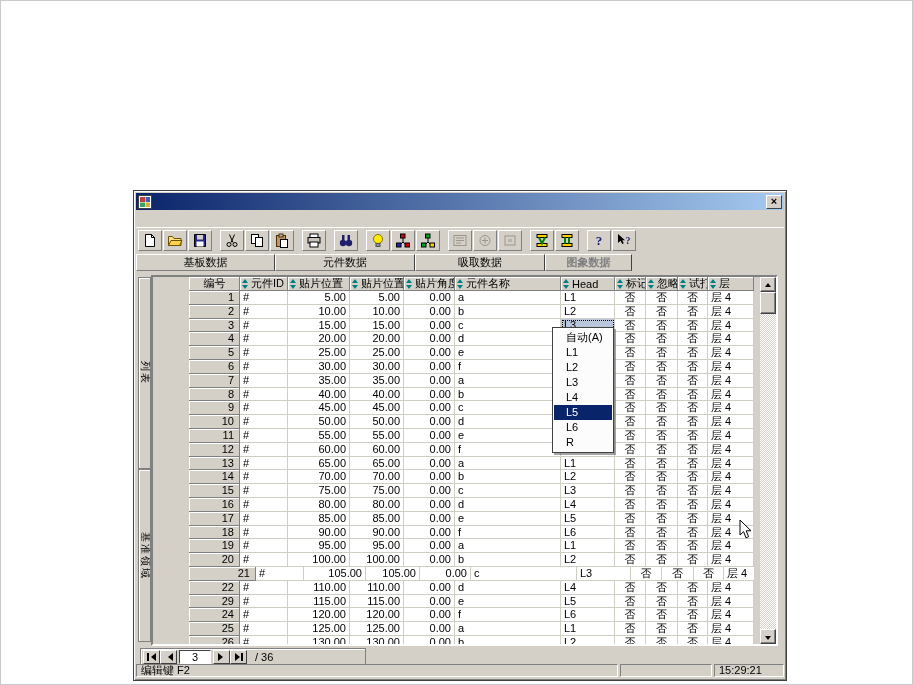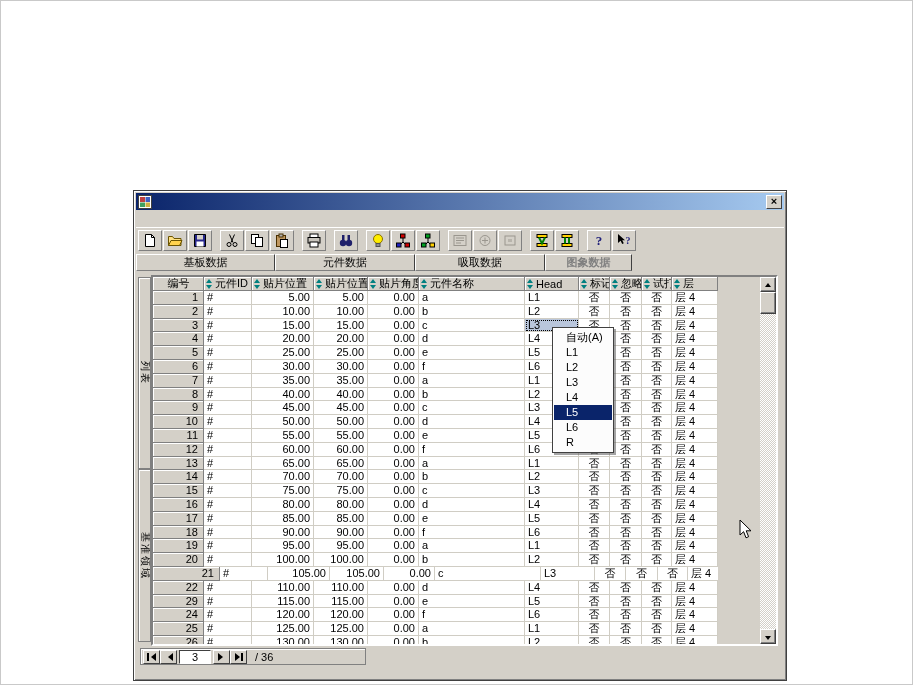--- a/index.html
+++ b/index.html
@@ -46,21 +46,21 @@
 
   .side-strip{position:absolute;left:2px;top:6px;width:13px;}
   .vtab{width:13px;border:1px solid var(--dark);box-shadow:inset 1px 1px 0 #fff;
     background:var(--chrome);display:flex;align-items:center;justify-content:center;
     font-size:10px;overflow:hidden;}
   .vtab span{writing-mode:vertical-rl;text-orientation:sideways;white-space:nowrap;letter-spacing:2px;}
 
   .grid-frame{position:absolute;left:15px;top:4px;width:627px;height:371px;
     border:2px solid;border-color:var(--dark) #fff #fff var(--dark);
     background:var(--chrome);display:flex;}
-  .table-wrap{width:565px;height:100%;overflow:hidden;background:#fff;}
+  .table-wrap{width:565px;height:100%;overflow:hidden;background:#fff;margin-left:36px;}
   .g-header{display:flex;height:14px;}
   .g-hcell{background:var(--chrome);border-right:1px solid var(--dark);
     border-bottom:1px solid var(--dark);box-shadow:inset 1px 1px 0 #fff;
     display:flex;align-items:center;overflow:hidden;white-space:nowrap;
     font-size:11px;padding-left:1px;flex:0 0 auto;}
   .g-hcell.center{justify-content:center;}
   .sort{width:9px;height:10px;position:relative;flex:0 0 9px;margin-right:1px;}
   .sort:before{content:"";position:absolute;left:1px;top:0;
     border-left:3px solid transparent;border-right:3px solid transparent;
     border-bottom:4px solid var(--teal);}
@@ -701,20 +701,25 @@
             <div class="cm-item">L1</div>
             <div class="cm-item">L2</div>
             <div class="cm-item">L3</div>
             <div class="cm-item">L4</div>
             <div class="cm-item selected">L5</div>
             <div class="cm-item">L6</div>
             <div class="cm-item">R</div>
           </div>
       </div>
 
+      <div class="statusbar">
+        <div class="sb-cell sb-left">编辑键 F2</div>
+        <div class="sb-cell sb-mid"></div>
+        <div class="sb-cell sb-right">15:29:21</div>
+      </div>
 
     </div>
   </div>
 
   <svg class="cursor" width="14" height="21" viewBox="0 0 14 21">
     <path d="M1 1 L1 16 L4.6 12.7 L7 18.8 L9.6 17.7 L7.2 11.8 L12 11.8 Z" fill="#fff" stroke="#000" stroke-width="1"></path>
   </svg>
 </div>
 
 </body></html>

